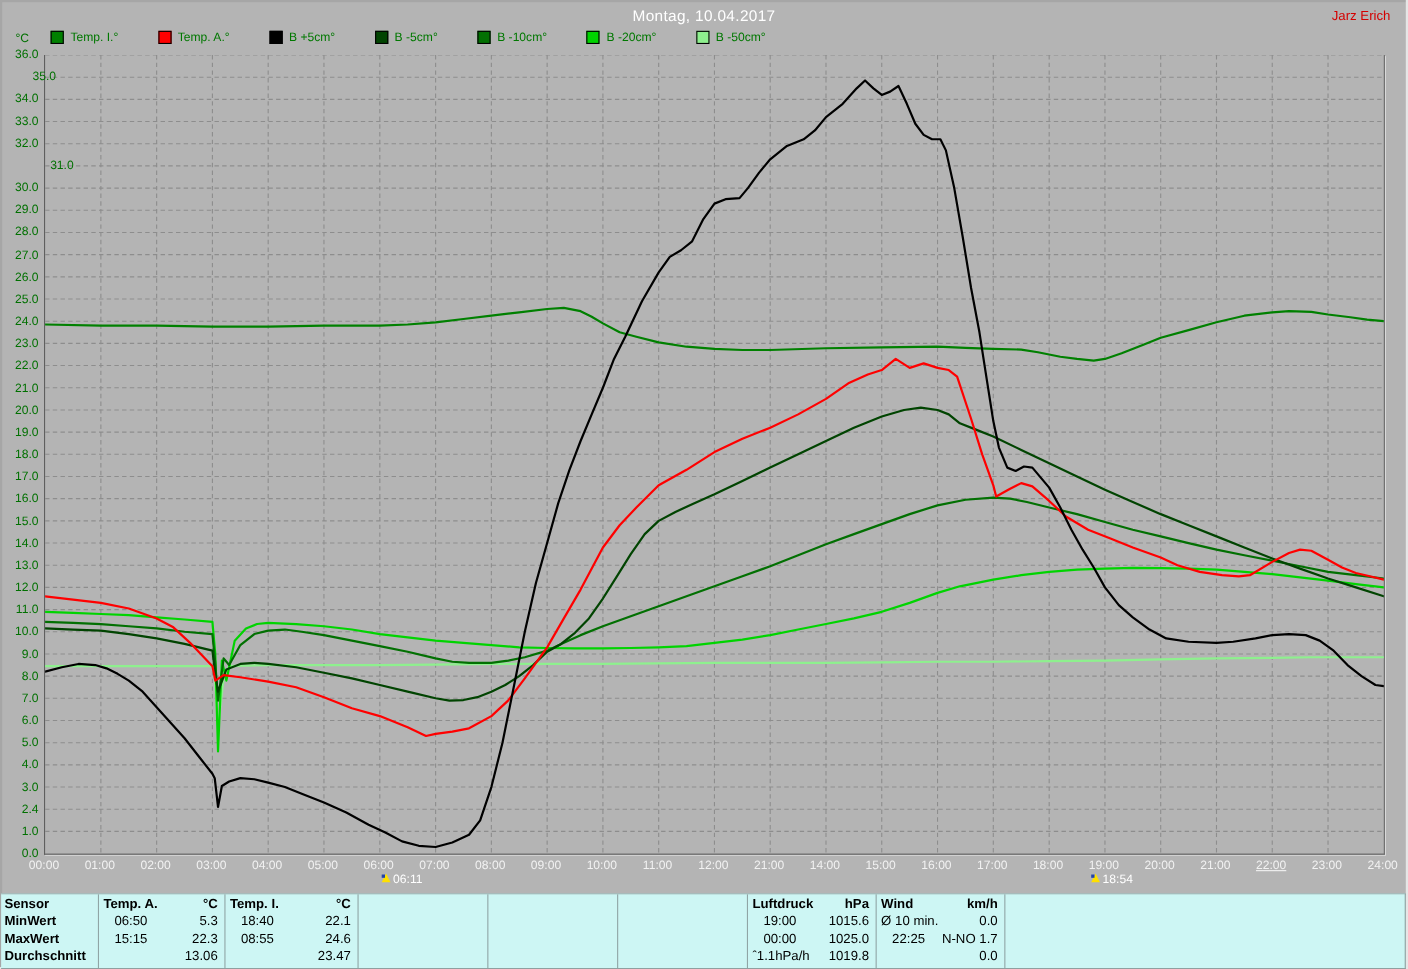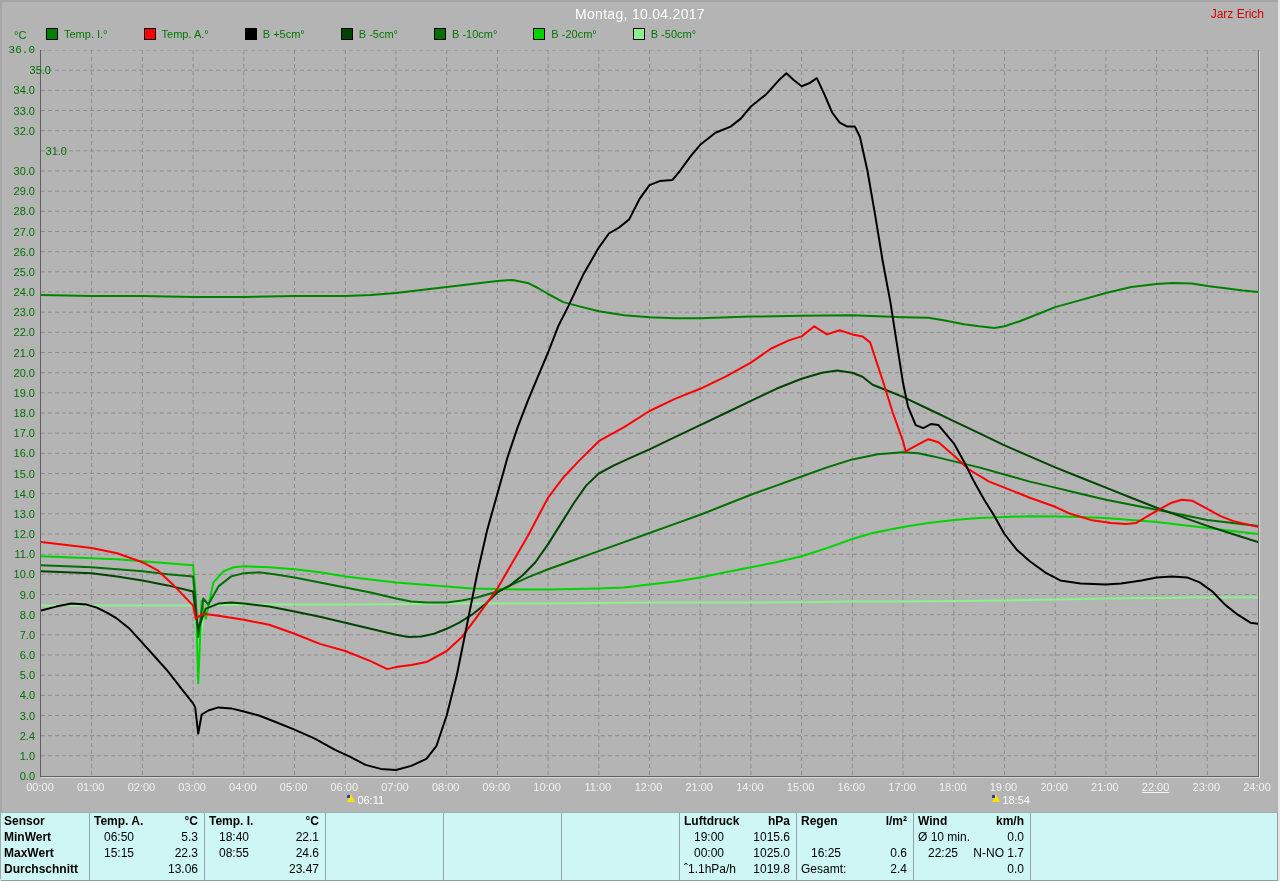--- a/index.html
+++ b/index.html
@@ -83,21 +83,21 @@
         <polyline points="0.0,506.2 25.4,507.2 50.7,508.2 76.1,509.2 101.4,511.2 126.8,513.2 152.1,515.3 154.7,544.5 157.2,633.2 160.7,550.6 164.8,568.7 172.4,532.4 182.6,521.3 192.7,517.3 202.8,516.3 228.2,517.3 253.5,519.3 278.9,522.3 304.3,526.4 329.6,529.4 355.0,532.4 380.3,534.4 405.7,536.4 431.0,538.5 456.4,539.1 481.7,539.5 507.1,539.5 532.4,539.1 557.8,538.5 583.1,537.4 608.5,534.4 633.9,531.4 659.2,527.4 684.6,522.3 709.9,517.3 735.3,512.2 760.6,506.2 786.0,498.1 811.3,489.0 831.6,483.0 862.0,476.9 887.4,472.9 912.8,469.9 938.1,467.9 963.5,466.9 988.8,466.3 1014.2,466.5 1039.5,466.9 1064.9,467.9 1090.2,469.9 1115.6,471.9 1140.9,474.9 1166.3,477.9 1191.6,481.0 1217.0,484.0" fill="none" stroke="#00d400" stroke-width="2" stroke-linejoin="round" stroke-linecap="round"></polyline>
         <polyline points="0.0,515.3 25.4,516.3 50.7,517.3 76.1,519.3 101.4,521.3 126.8,524.3 152.1,526.4 154.7,552.6 157.2,586.9 162.3,548.5 167.3,554.6 177.5,536.4 190.2,526.4 202.8,523.3 218.0,522.3 233.3,524.3 253.5,527.4 278.9,532.4 304.3,537.4 329.6,542.5 355.0,548.5 370.2,551.6 385.4,552.6 405.7,552.6 420.9,550.6 436.1,547.5 456.4,541.5 471.6,534.4 486.8,527.4 507.1,519.3 532.4,510.2 557.8,501.1 583.1,492.1 608.5,483.0 633.9,473.9 659.2,464.8 684.6,454.8 709.9,444.7 735.3,435.6 760.6,426.5 786.0,417.4 811.3,409.4 836.7,404.3 862.0,402.3 877.3,403.3 892.5,406.4 912.8,411.4 938.1,417.4 963.5,424.5 988.8,431.6 1014.2,437.6 1039.5,443.7 1064.9,449.7 1090.2,454.8 1115.6,459.8 1140.9,464.8 1166.3,469.9 1191.6,472.9 1217.0,475.9" fill="none" stroke="#027002" stroke-width="2" stroke-linejoin="round" stroke-linecap="round"></polyline>
         <polyline points="0.0,521.3 25.4,522.3 50.7,523.3 76.1,526.4 101.4,530.4 126.8,535.4 152.1,541.5 154.7,562.6 157.2,578.8 164.8,558.6 177.5,553.6 190.2,552.6 202.8,553.6 228.2,556.6 253.5,561.6 278.9,566.7 304.3,572.7 329.6,578.8 355.0,584.8 367.6,586.9 380.3,586.4 393.0,583.8 405.7,578.8 418.3,572.7 431.0,564.7 443.7,554.6 456.4,542.5 469.1,535.4 481.7,525.3 494.4,512.2 507.1,494.1 519.8,473.9 532.4,453.8 545.1,435.6 557.8,423.5 573.0,415.4 588.2,408.4 608.5,399.3 633.9,387.2 659.2,375.1 684.6,363.0 709.9,350.9 735.3,338.8 760.6,328.7 780.9,322.7 796.1,320.6 811.3,322.7 821.5,326.7 831.6,334.8 846.8,340.8 862.0,346.9 887.4,359.0 912.8,371.1 938.1,383.2 963.5,395.3 988.8,406.4 1014.2,417.4 1039.5,427.5 1064.9,437.6 1090.2,447.7 1115.6,457.8 1140.9,466.9 1166.3,475.9 1191.6,484.0 1217.0,492.1" fill="none" stroke="#014401" stroke-width="2" stroke-linejoin="round" stroke-linecap="round"></polyline>
         <polyline points="0.0,245.0 50.7,246.0 101.4,246.0 152.1,247.0 202.8,247.0 253.5,246.0 304.3,246.0 329.6,245.0 355.0,243.0 380.3,240.0 405.7,237.0 431.0,233.9 456.4,230.9 471.6,229.9 486.8,232.9 496.9,238.0 507.1,244.0 522.3,252.1 537.5,256.1 557.8,261.2 583.1,265.2 608.5,267.2 633.9,268.2 659.2,268.2 709.9,266.6 760.6,265.8 811.3,265.2 836.7,266.2 862.0,267.2 887.4,267.8 902.6,270.2 922.9,274.3 938.1,276.3 953.3,277.9 963.5,276.3 978.7,271.2 999.0,263.2 1014.2,257.1 1039.5,250.1 1064.9,243.0 1090.2,237.0 1115.6,233.9 1130.8,232.9 1151.1,233.5 1166.3,235.9 1186.6,238.4 1201.8,240.6 1217.0,242.0" fill="none" stroke="#008000" stroke-width="2" stroke-linejoin="round" stroke-linecap="round"></polyline>
         <polyline points="0.0,492.1 25.4,495.1 50.7,498.1 76.1,503.2 101.4,512.2 116.6,520.3 131.8,534.4 152.1,555.6 154.7,568.7 162.3,563.7 177.5,565.7 202.8,569.7 228.2,574.8 253.5,583.8 278.9,593.9 304.3,601.0 329.6,611.1 346.3,619.1 355.0,617.1 370.2,615.1 385.4,612.1 405.7,601.0 420.9,586.9 436.1,566.7 456.4,538.5 471.6,512.2 486.8,486.0 507.1,447.7 522.3,427.5 537.5,411.4 557.8,391.2 583.1,377.1 608.5,361.0 633.9,348.9 659.2,338.8 684.6,326.7 709.9,312.6 730.2,298.5 747.9,290.4 760.6,286.4 773.3,276.3 786.0,284.4 798.7,280.3 811.3,284.4 821.5,286.4 829.1,292.4 841.8,330.7 851.9,363.0 862.0,391.2 864.6,401.3 877.3,394.3 887.4,389.2 897.5,392.2 912.8,405.4 928.0,419.5 948.2,431.6 968.5,439.6 988.8,447.7 1014.2,456.8 1029.4,463.8 1049.7,469.9 1069.9,472.9 1085.2,473.9 1095.3,472.9 1115.6,460.8 1130.8,452.7 1140.9,449.7 1151.1,450.7 1166.3,458.8 1179.0,465.9 1191.6,470.9 1204.3,473.9 1217.0,476.9" fill="none" stroke="#ff0000" stroke-width="2" stroke-linejoin="round" stroke-linecap="round"></polyline>
         <polyline points="0.0,560.6 15.2,556.6 30.4,553.6 45.6,554.6 55.8,557.6 65.9,562.6 76.1,568.7 88.7,578.8 101.4,592.9 114.1,607.0 126.8,621.1 139.4,637.3 152.1,653.4 154.2,657.4 157.2,683.6 160.7,664.5 167.3,660.5 177.5,657.4 190.2,658.4 202.8,661.5 218.0,665.5 233.3,671.5 253.5,679.6 273.8,688.7 294.1,699.8 309.3,706.8 324.5,714.9 339.7,718.9 355.0,720.0 370.2,715.9 385.4,708.9 395.5,695.8 405.7,665.5 415.8,625.2 426.0,574.8 436.1,524.3 446.2,480.0 456.4,443.7 466.5,407.4 476.7,377.1 486.8,350.9 496.9,326.7 507.1,302.5 517.2,276.3 527.4,256.1 542.6,223.9 557.8,197.6 567.9,183.5 578.1,177.5 588.2,169.4 598.4,149.2 608.5,135.1 618.6,131.1 631.3,130.1 638.9,121.0 649.1,106.9 659.2,94.8 674.4,82.7 689.6,76.6 699.8,68.6 709.9,56.5 725.1,44.4 737.8,30.3 745.4,23.2 753.0,30.3 760.6,36.3 768.2,33.3 775.8,28.2 783.4,44.4 791.1,62.5 798.7,72.6 806.3,76.6 813.9,76.6 818.9,86.7 826.5,121.0 834.2,165.4 841.8,211.8 849.4,252.1 854.4,284.4 862.0,332.8 867.1,356.9 874.7,375.1 882.3,378.1 889.9,374.1 897.5,375.1 912.8,393.3 922.9,411.4 933.0,431.6 943.2,449.7 953.3,465.9 963.5,484.0 976.1,500.1 988.8,511.2 1004.0,522.3 1019.2,530.4 1039.5,533.4 1064.9,534.4 1080.1,533.4 1100.4,530.4 1115.6,527.4 1130.8,526.4 1146.0,527.4 1158.7,532.4 1171.4,541.5 1184.0,554.6 1196.7,564.7 1209.4,572.7 1217.0,573.7" fill="none" stroke="#000000" stroke-width="2" stroke-linejoin="round" stroke-linecap="round"></polyline>
       </svg>
   </div>
 
   <div id="ylabels">
-      <div class="ylab" style="left: 0px; top: 44px; font-family: Liberation Mono, monospace;">36.0</div>
+      <div class="ylab" style="left: 0px; top: 44px;">36.0</div>
       <div class="ylab" style="left: 0px; top: 64.1667px; padding-left: 16px;">35.0</div>
       <div class="ylab" style="left: 0px; top: 84.3333px;">34.0</div>
       <div class="ylab" style="left: 0px; top: 104.5px;">33.0</div>
       <div class="ylab" style="left: 0px; top: 124.667px;">32.0</div>
       <div class="ylab" style="left: 0px; top: 144.833px; padding-left: 32px;">31.0</div>
       <div class="ylab" style="left: 0px; top: 165px;">30.0</div>
       <div class="ylab" style="left: 0px; top: 185.167px;">29.0</div>
       <div class="ylab" style="left: 0px; top: 205.333px;">28.0</div>
       <div class="ylab" style="left: 0px; top: 225.5px;">27.0</div>
       <div class="ylab" style="left: 0px; top: 245.667px;">26.0</div>
@@ -275,38 +275,20 @@
           <span class="l">00:00</span>
           <span class="r">1025.0</span>
         </div>
         <div class="cellrow">
           <span class="l noind">ˆ1.1hPa/h</span>
           <span class="r">1019.8</span>
         </div>
       </div>
       <div class="grp" style="width: 116px;">
         <div class="cellrow hdr">
-          <span class="l noind">Regen</span>
-          <span class="r">l/m²</span>
-        </div>
-        <div class="cellrow">
-          <span class="l"></span>
-          <span class="r"></span>
-        </div>
-        <div class="cellrow">
-          <span class="l">16:25</span>
-          <span class="r">0.6</span>
-        </div>
-        <div class="cellrow">
-          <span class="l noind">Gesamt:</span>
-          <span class="r">2.4</span>
-        </div>
-      </div>
-      <div class="grp" style="width: 116px;">
-        <div class="cellrow hdr">
           <span class="l noind">Wind</span>
           <span class="r">km/h</span>
         </div>
         <div class="cellrow">
           <span class="l noind">Ø 10 min.</span>
           <span class="r">0.0</span>
         </div>
         <div class="cellrow">
           <span class="l">22:25</span>
           <span class="r">N-NO 1.7</span>

